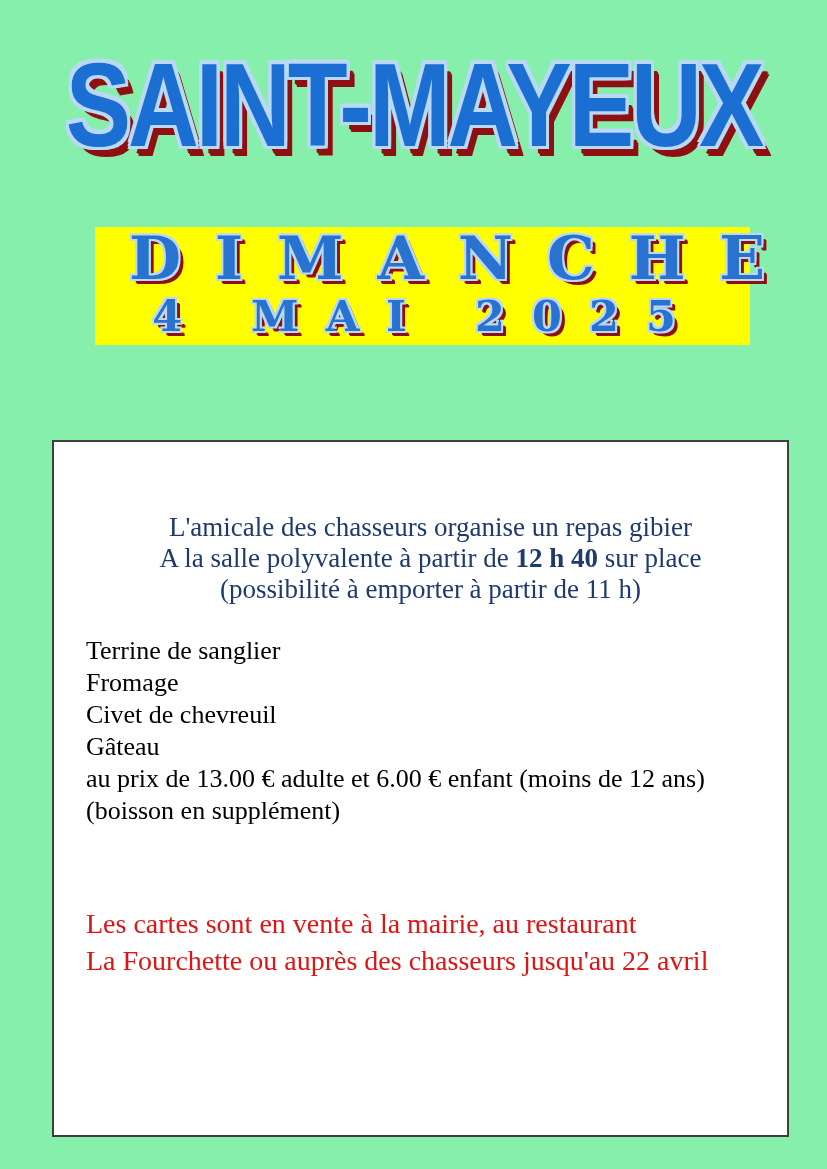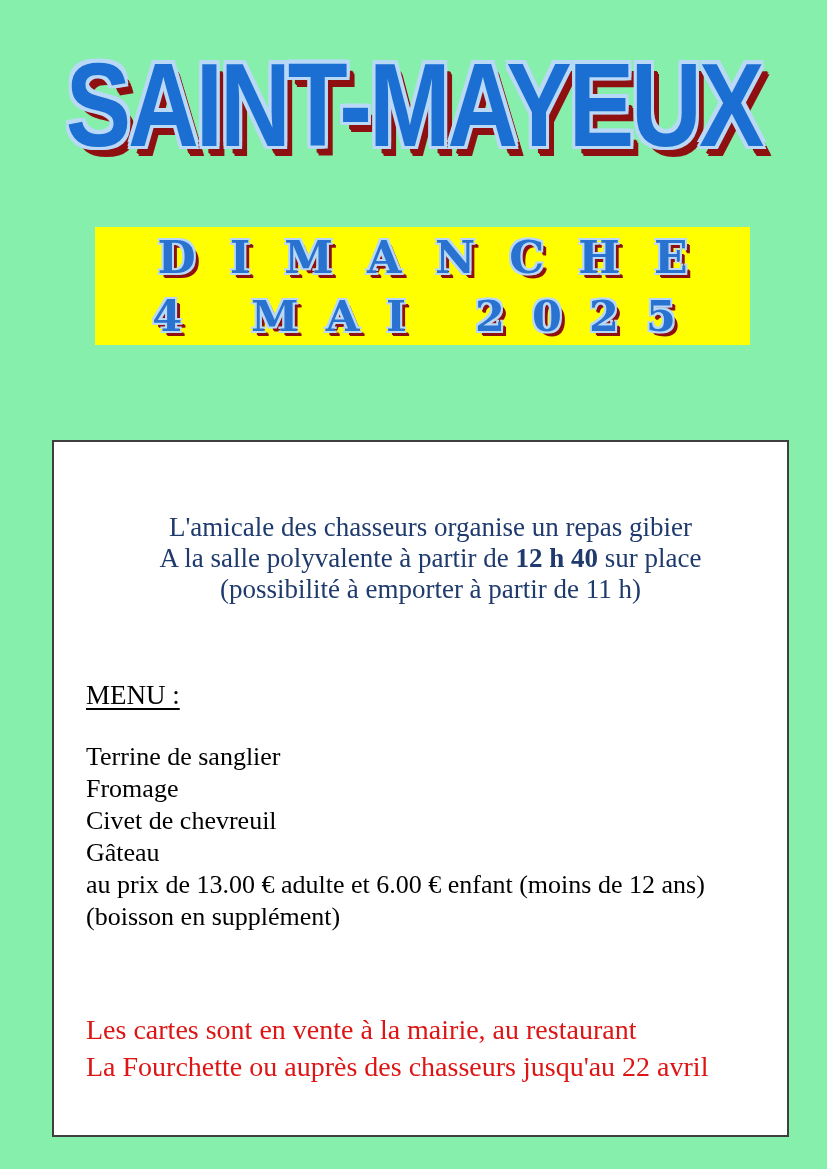--- a/index.html
+++ b/index.html
@@ -47,21 +47,21 @@
     font-family: "DejaVu Serif", serif;
     font-weight: bold;
     text-align: center;
     white-space: nowrap;
     color: var(--banner-blue);
     text-shadow:
       -2px -2px 0 var(--title-outline), 2px -2px 0 var(--title-outline),
       -2px  2px 0 var(--title-outline), 2px  2px 0 var(--title-outline),
        4px  4px 0 var(--shadow-red),    5px  5px 0 var(--shadow-red);
   }
-  .banner-line.line1 { font-size: 44px; line-height: 58px; letter-spacing: 34px; padding-left: 34px; margin-top: 2px; }
+  .banner-line.line1 { font-size: 60px; line-height: 58px; letter-spacing: 34px; padding-left: 34px; margin-top: 2px; }
   .banner-line.line2 { font-size: 43px; line-height: 58px; letter-spacing: 27px; padding-left: 10px; }
 
   
   .box {
     position: absolute;
     top: 440px; left: 52px;
     width: 713px; height: 693px;
     border: 2px solid var(--box-border);
     background: #ffffff;
     padding-left: 20px;
@@ -106,23 +106,20 @@
   </div>
 
   <div class="box">
 
     <div class="intro">
       <div>L'amicale des chasseurs organise un repas gibier</div>
       <div><span>A la salle polyvalente à partir de </span><strong>12 h 40</strong><span> sur place</span></div>
       <div>(possibilité à emporter à partir de 11 h)</div>
     </div>
 
-    <div class="menu-heading">
-      <span class="underlined">MENU :</span>
-    </div>
 
     <div class="menu-list">
       <div>Terrine de sanglier</div>
       <div>Fromage</div>
       <div>Civet de chevreuil</div>
       <div>Gâteau</div>
       <div>au prix de 13.00 € adulte et 6.00 € enfant (moins de 12 ans)</div>
       <div>(boisson en supplément)</div>
     </div>
 

